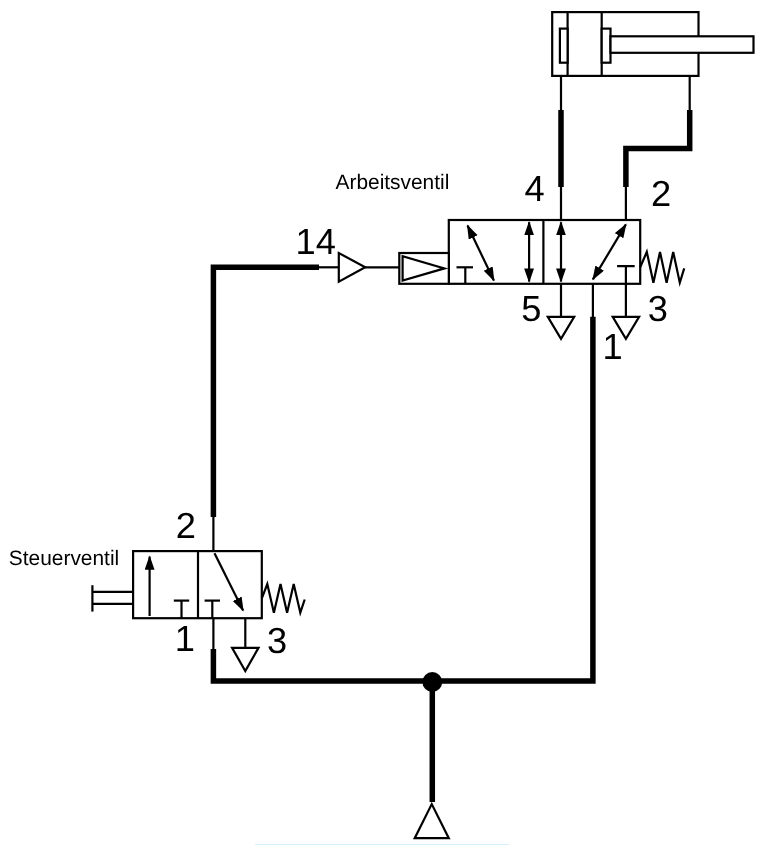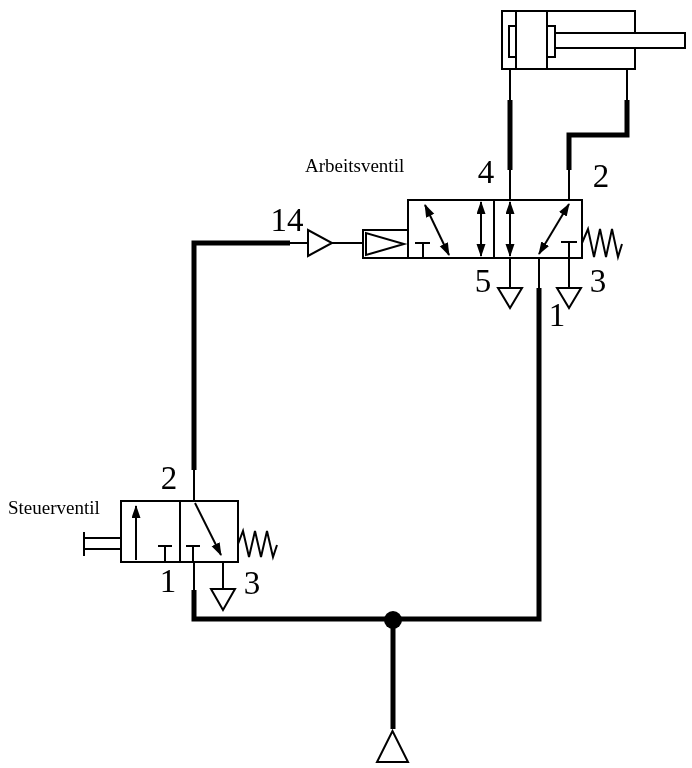--- a/index.html
+++ b/index.html
@@ -1,17 +1,17 @@
 <!DOCTYPE html>
 <html><head>
 <meta charset="utf-8">
 <style>
   html,body{margin:0;padding:0;background:#ffffff;}
   #stage{position:relative;width:692px;height:768px;background:#7dd3fc;overflow:hidden;
-         font-family:Liberation Serif, serif;}
+         font-family:Liberation Sans, sans-serif;}
   svg{position:absolute;left:0;top:0;}
   .thin{fill:none;stroke-width:2;}
   .thick{fill:none;stroke-width:5;}
   .f-white{fill:#ffffff;stroke-width:2;}
   .f-none{fill:none;stroke-width:2;}
   .f-black{fill:#000000;stroke:none;}
   text{stroke:none;fill:#000000;}
   .lbl{font-size:19px;}
   .num{font-size:33px;text-anchor:middle;}
 </style>

